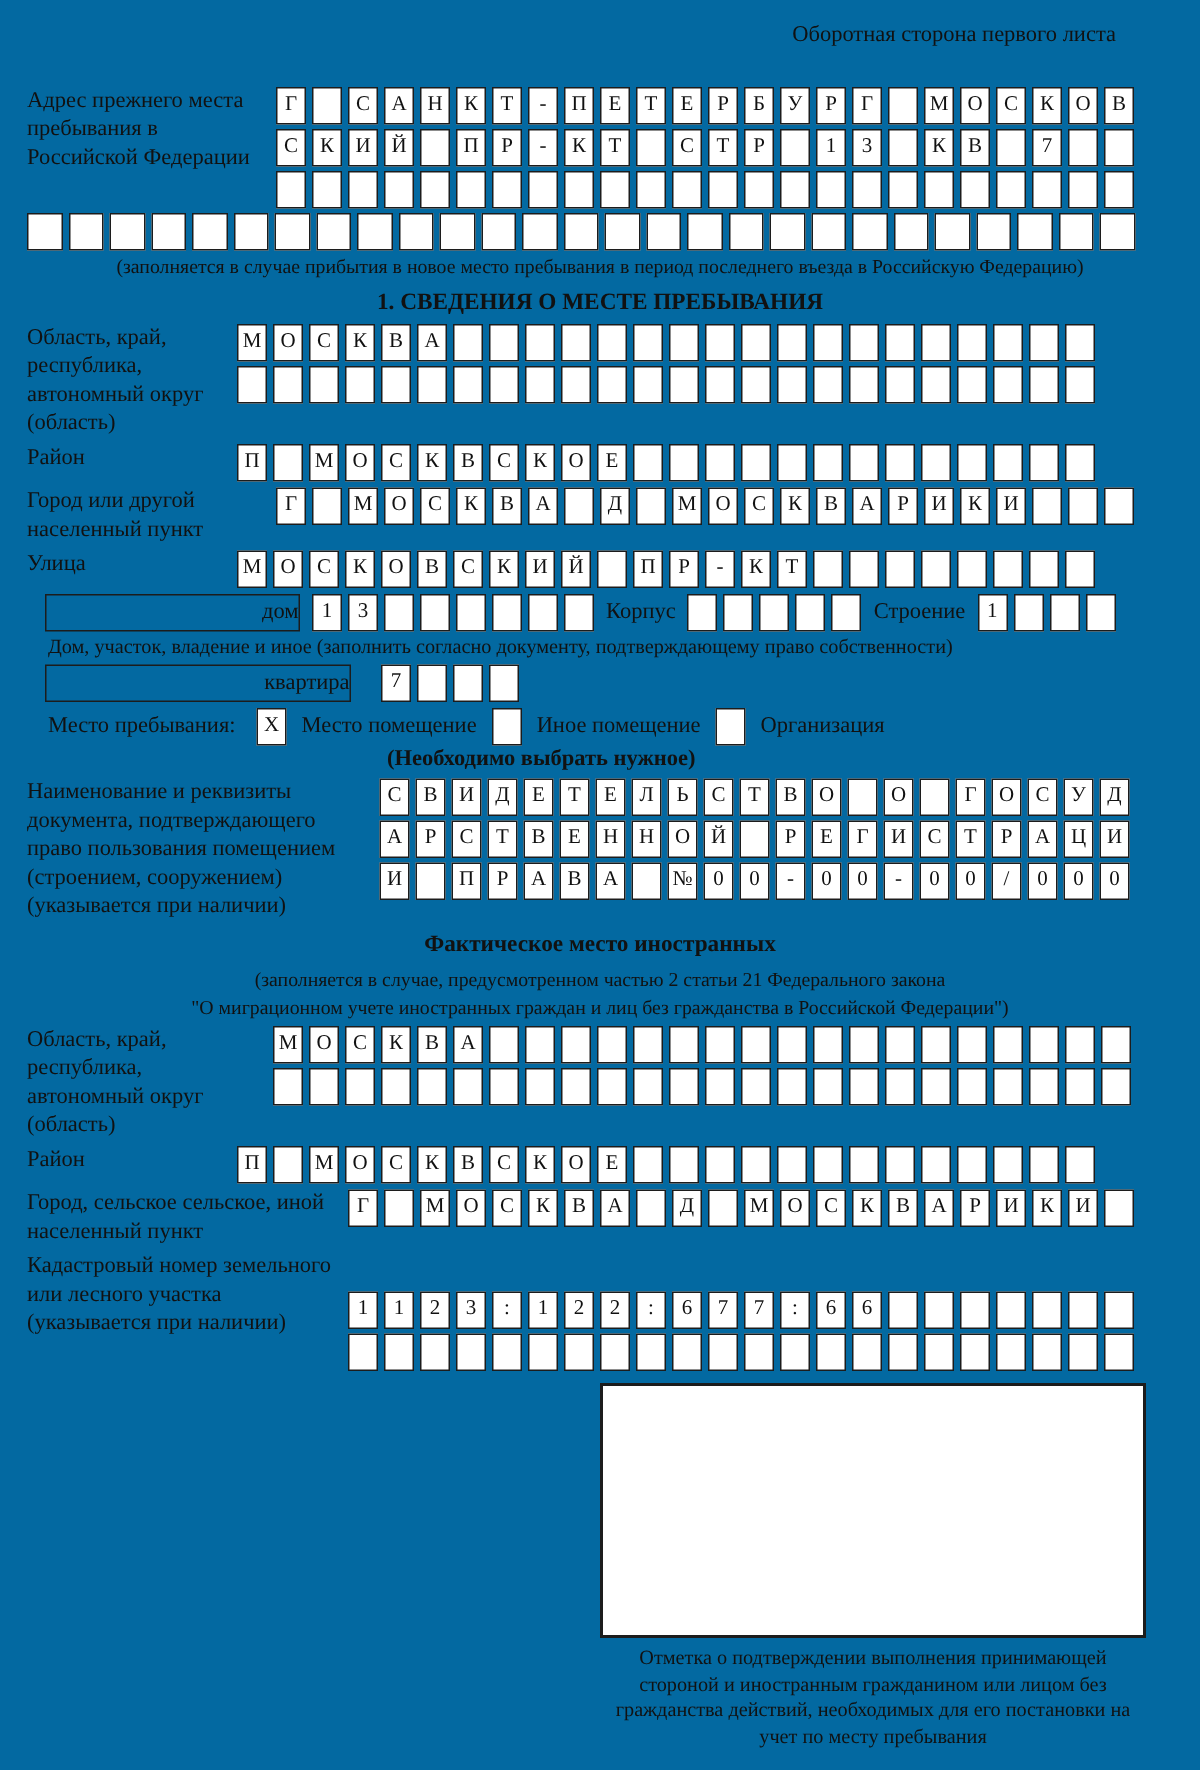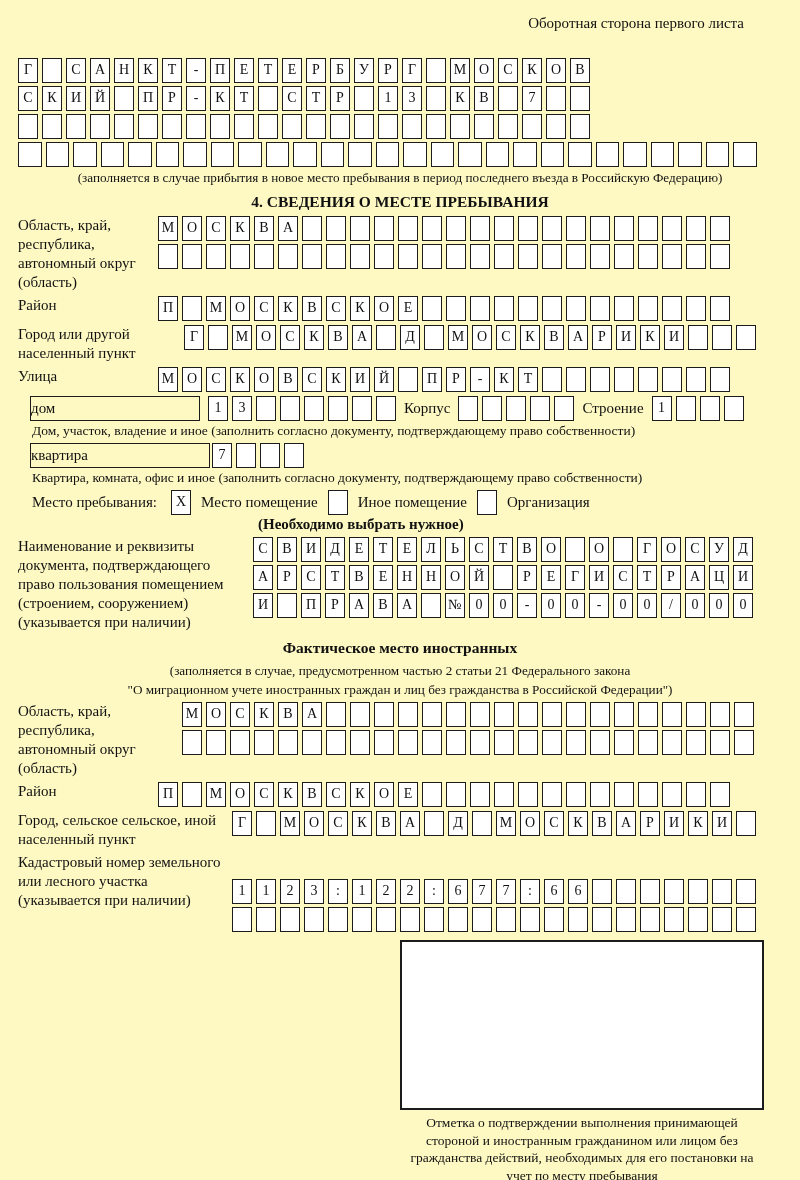--- a/index.html
+++ b/index.html
@@ -1,21 +1,21 @@
 <!DOCTYPE html>
 <html><head>
 <meta charset="utf-8">
 <style>
   html,body{margin:0;padding:0;background:#fff;}
   .page{
     position:relative;
     width:800px;height:1180px;
     box-sizing:border-box;
     padding:14px 18px 6px 18px;
-    background:#fef9c3;color:#111;
+    background:#0369a1;color:#111;
     font-family:"Liberation Serif", serif;
     overflow:hidden;
   }
   .top-note{
     text-align:right;
     padding-right:38px;
     font-size:15px;line-height:18px;
     margin-bottom:26px;
   }
   
@@ -59,24 +59,24 @@
   .sec-title{
     font-size:15.5px;line-height:20px;
     font-weight:bold;text-align:center;
     margin:6px 0 4px 0;
   }
   
   .inline-row{display:flex;align-items:flex-start;margin-top:4px;margin-left:12px;}
   .bigbox{
     flex:0 0 auto;box-sizing:border-box;
     border:1.6px solid #1c1c1c;height:25px;
-    line-height:22px;text-align:left;font-size:15px;
+    line-height:22px;text-align:right;font-size:15px;
   }
   .box-dom{width:170px;margin-right:8px;}
-  .box-kv{width:180px;margin-right:2px;}
+  .box-kv{width:204px;margin-right:20px;}
   .mid-label{font-size:15px;line-height:25px;margin:0 8px;}
   
   .stay-row{display:flex;align-items:flex-start;margin:4px 0 0 14px;font-size:15px;line-height:25px;}
   .stay-row .cell{margin:0 10px;}
   .stay-label{margin-right:4px;}
   .note-center-left{
     font-size:15px;line-height:17px;
     margin-left:240px;margin-top:1px;font-weight:bold;
   }
   
@@ -91,20 +91,21 @@
   }
 </style>
 </head>
 <body>
 
 <div class="page">
 
   <div class="top-note">Оборотная сторона первого листа</div>
 
   <div class="field">
+    <div class="flabel lw-addr">Адрес прежнего места пребывания в Российской Федерации</div>
     <div class="rowsgroup">
       <div class="cellrow">
           <span class="cell">Г</span>
           <span class="cell"></span>
           <span class="cell">С</span>
           <span class="cell">А</span>
           <span class="cell">Н</span>
           <span class="cell">К</span>
           <span class="cell">Т</span>
           <span class="cell">-</span>
@@ -203,21 +204,21 @@
       <span class="cell"></span>
       <span class="cell"></span>
       <span class="cell"></span>
       <span class="cell"></span>
       <span class="cell"></span>
       <span class="cell"></span>
       <span class="cell"></span>
     </div>
   <div class="caption">(заполняется в случае прибытия в новое место пребывания в период последнего въезда в Российскую Федерацию)</div>
 
-  <div class="sec-title">4. СВЕДЕНИЯ О МЕСТЕ ПРЕБЫВАНИЯ</div>
+  <div class="sec-title">1. СВЕДЕНИЯ О МЕСТЕ ПРЕБЫВАНИЯ</div>
 
   <div class="field">
     <div class="flabel lw-obl">Область, край, республика, автономный округ (область)</div>
     <div class="rowsgroup">
       <div class="cellrow">
           <span class="cell">М</span>
           <span class="cell">О</span>
           <span class="cell">С</span>
           <span class="cell">К</span>
           <span class="cell">В</span>
@@ -392,21 +393,20 @@
 
   <div class="inline-row">
     <div class="bigbox box-kv">квартира</div>
     <div class="cellrow">
         <span class="cell">7</span>
         <span class="cell"></span>
         <span class="cell"></span>
         <span class="cell"></span>
       </div>
   </div>
-  <div class="caption-left">Квартира, комната, офис и иное (заполнить согласно документу, подтверждающему право собственности)</div>
 
   <div class="stay-row">
     <span class="stay-label">Место пребывания:</span>
     <span class="cell">X</span>
     <span>Место помещение</span>
     <span class="cell"></span>
     <span>Иное помещение</span>
     <span class="cell"></span>
     <span>Организация</span>
   </div>

